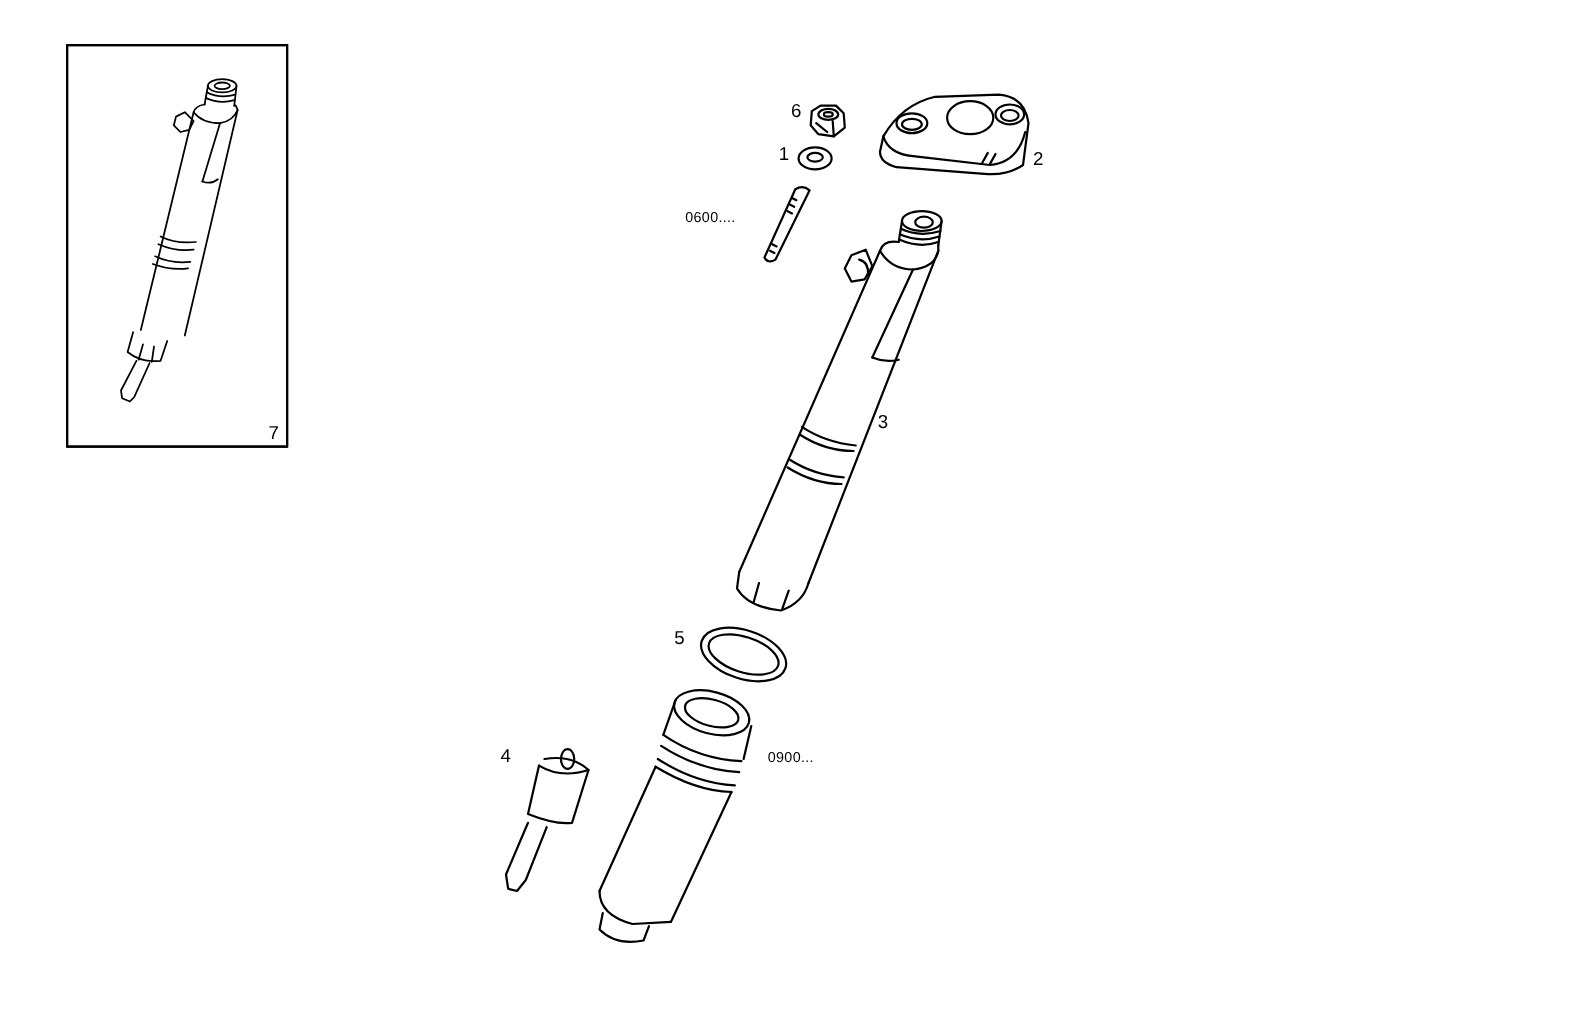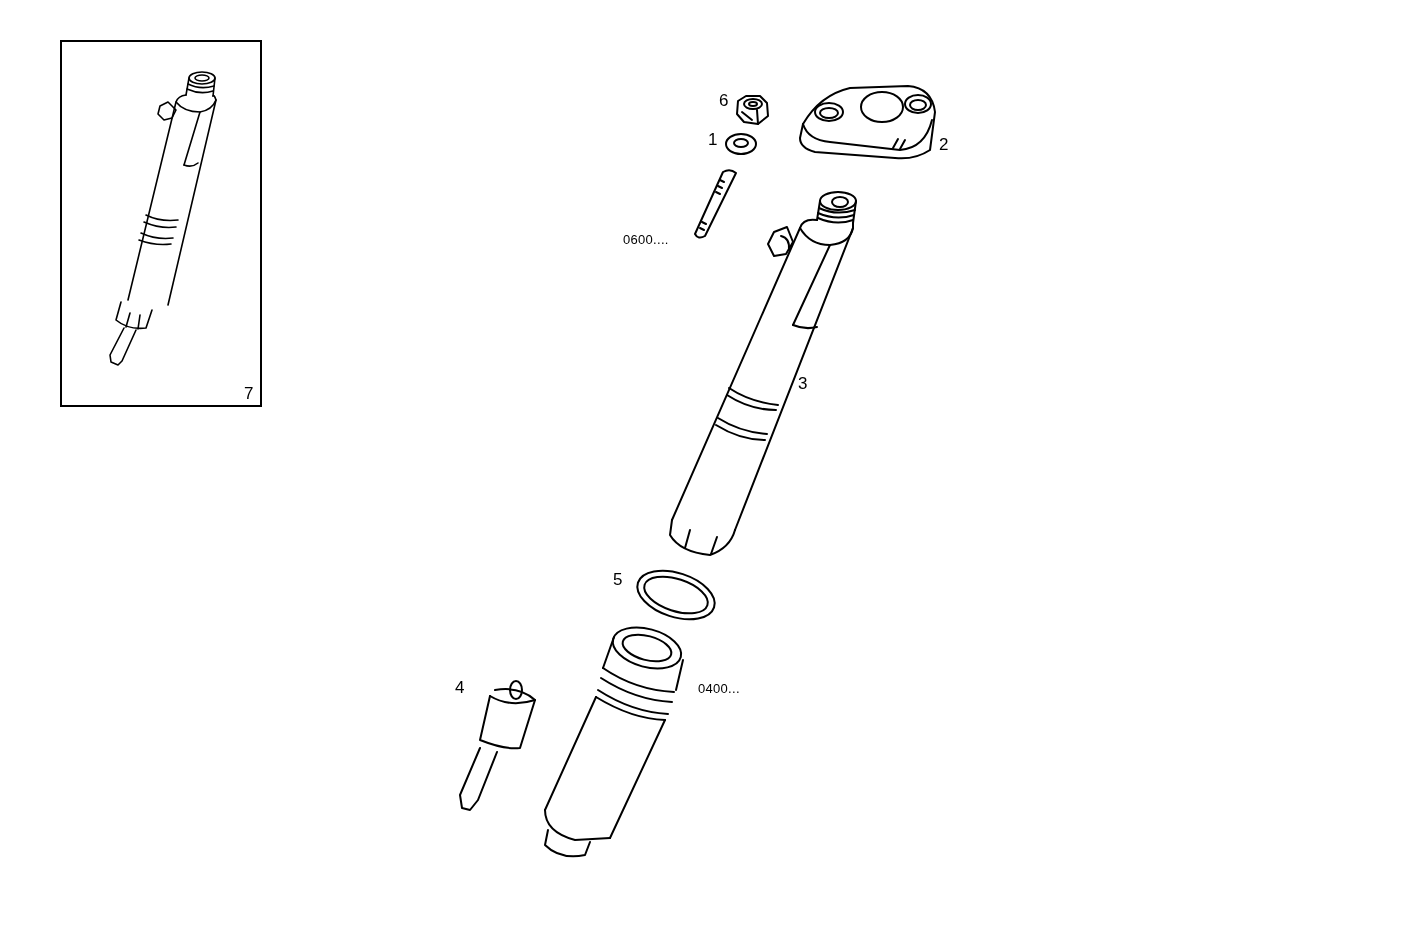--- a/index.html
+++ b/index.html
@@ -119,17 +119,17 @@
     <path d="M480 748 L460 795 L462 808 L470 810 L478 800 L497 752"></path>
   </g>
 </svg>
 
 <div class="inset"></div>
 <div class="lbl" style="left:244px; top:385px;">7</div>
 
 <div class="lbl" style="left:719px; top:92px;">6</div>
 <div class="lbl" style="left:708px; top:131px;">1</div>
 <div class="lbl" style="left:939px; top:136px;">2</div>
-<div class="lbl small" style="left:623px; top:191px;margin-top:42px;">0600....</div>
+<div class="lbl small" style="left:623px; top:191px;">0600....</div>
 <div class="lbl" style="left:798px; top:375px;">3</div>
 <div class="lbl" style="left:613px; top:571px;">5</div>
 <div class="lbl" style="left:455px; top:679px;">4</div>
-<div class="lbl small" style="left:698px; top:682px;">0400...</div>
+<div class="lbl small" style="left:698px; top:682px;">0900...</div>
 
 </body></html>

